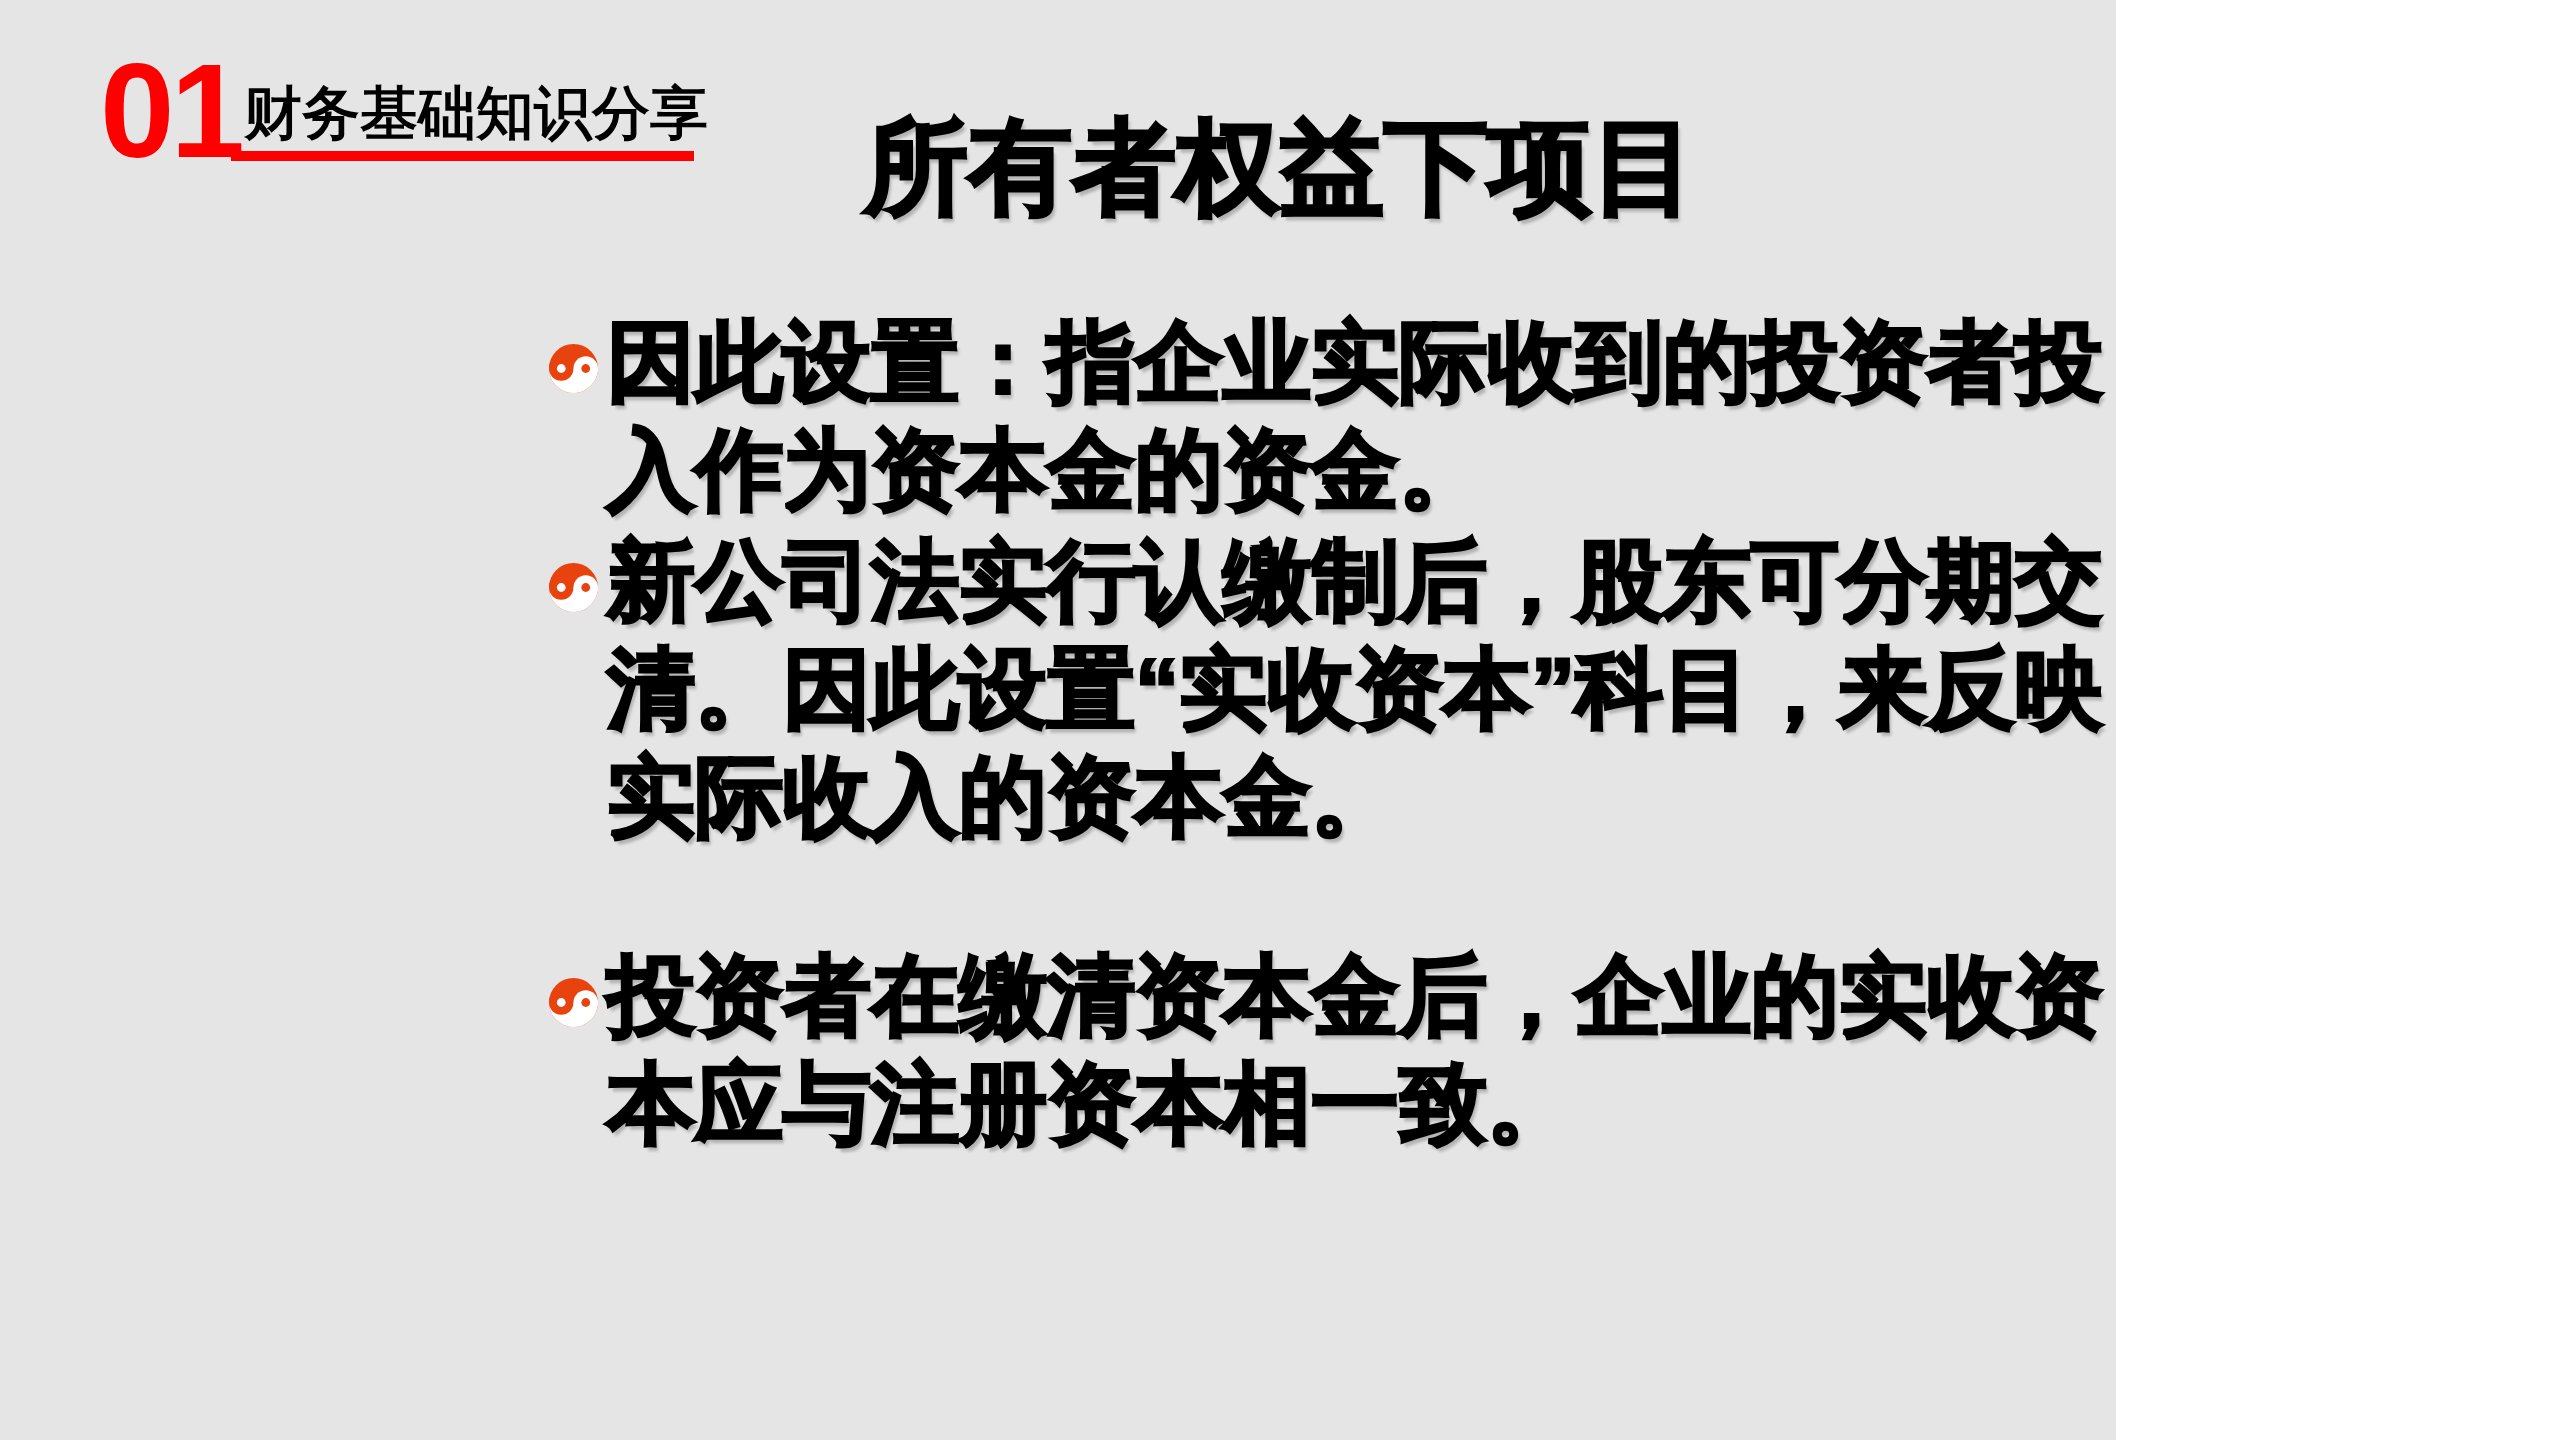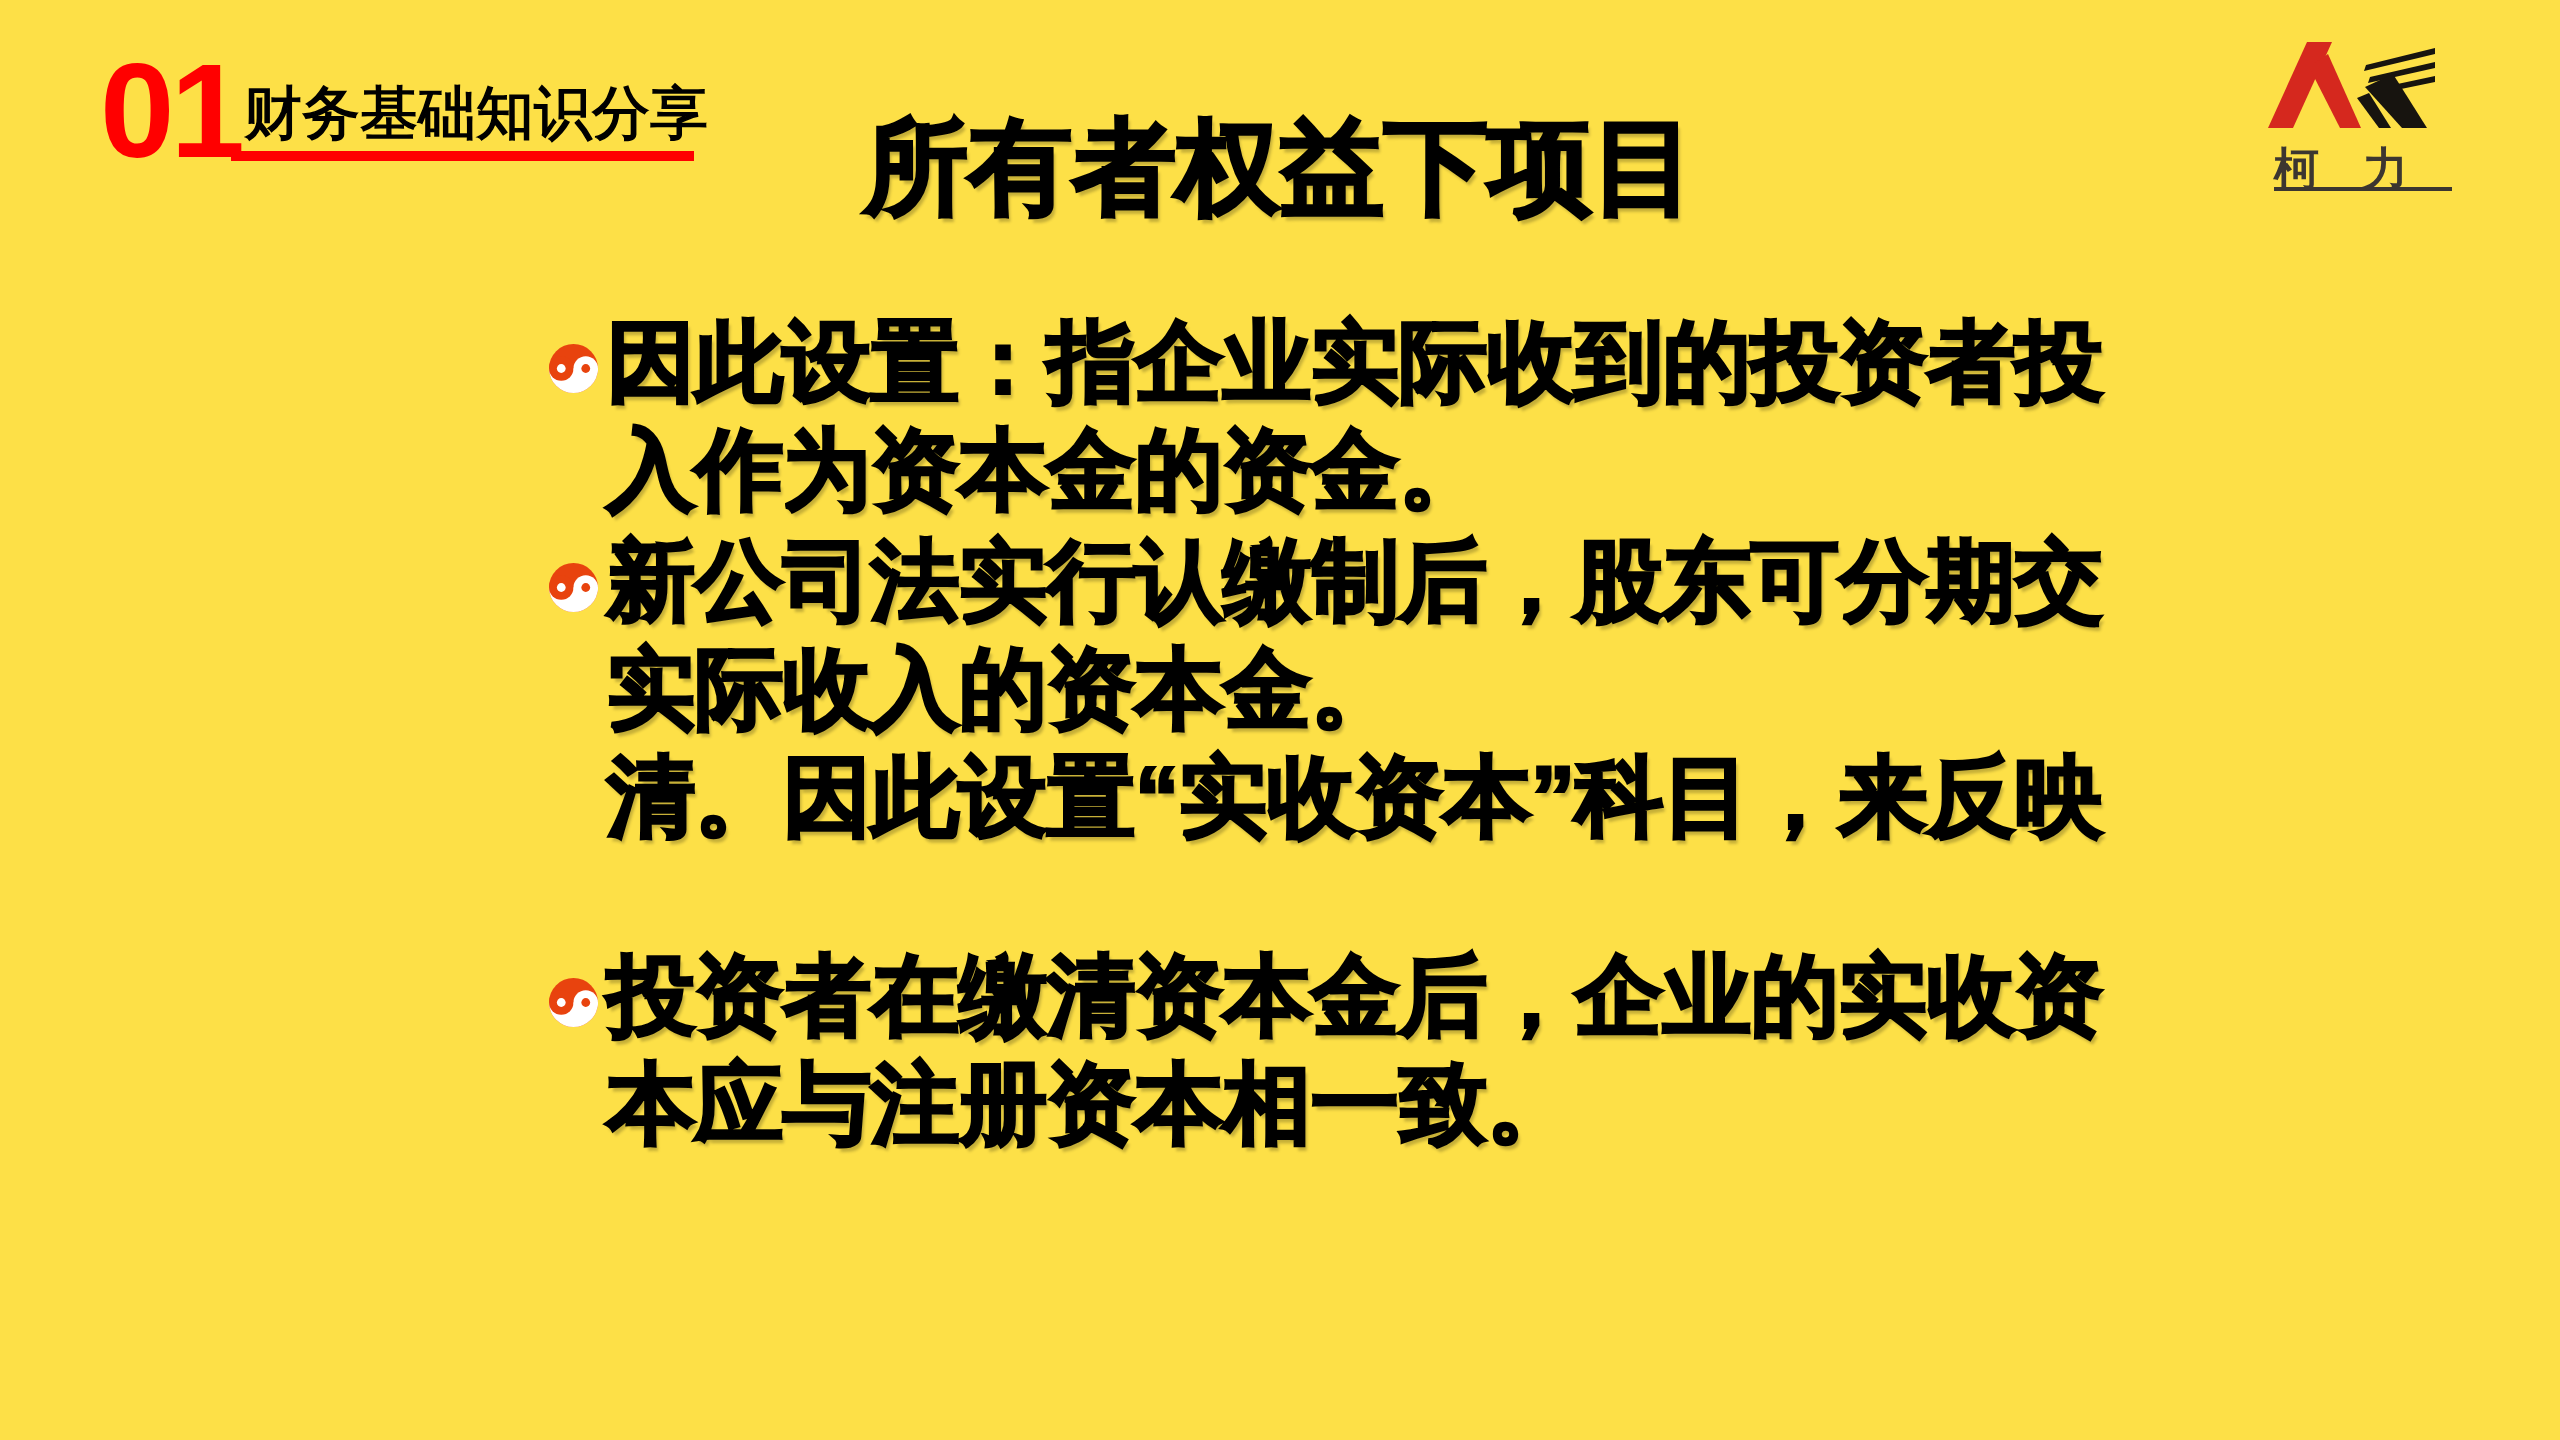--- a/index.html
+++ b/index.html
@@ -1,19 +1,19 @@
 <!DOCTYPE html>
 <html style="--accent_red: #ff0000; --taiji_red: #e8430e; --logo_red: #d5281e; --logo_black: #17140f; --logo_text_color: #3c3630; --text_black: #000000;"><head>
 <meta charset="utf-8">
 <style>
   html,body{margin:0;padding:0;background:#fff;}
   .slide{
     position:relative;
-    width:2560px;height:1440px;
-    background:#fde047;
+    width:2116px;height:1440px;
+    background:#e5e5e5;
     overflow:hidden;
     font-family:"Liberation Sans","DejaVu Sans",sans-serif;
   }
   
   .sec-num{
     position:absolute;left:100px;top:44px;
     font-size:134px;line-height:1;font-weight:700;
     color:var(--accent_red,#ff0000);
     letter-spacing:-4px;
   }
@@ -118,22 +118,22 @@
     <div class="bullet b2">
       <svg class="taiji" viewBox="0 0 100 100">
         <circle class="tj-red" cx="50" cy="50" r="50"></circle>
         <path class="tj-white" d="M0,50 A50,50 0 0,0 100,50 Z"></path>
         <circle class="tj-red" cx="25" cy="50" r="25"></circle>
         <circle class="tj-white" cx="75" cy="50" r="25"></circle>
         <circle class="tj-white" cx="25" cy="50" r="9"></circle>
         <circle class="tj-red" cx="75" cy="50" r="9"></circle>
       </svg>
       <div class="bullet-line">新公司法实行认缴制后，股东可分期交</div>
+      <div class="bullet-line">清。因此设置“实收资本”科目，来反映</div>
       <div class="bullet-line">实际收入的资本金。</div>
-      <div class="bullet-line">清。因此设置“实收资本”科目，来反映</div>
     </div>
 
     <div class="bullet b3">
       <svg class="taiji" viewBox="0 0 100 100">
         <circle class="tj-red" cx="50" cy="50" r="50"></circle>
         <path class="tj-white" d="M0,50 A50,50 0 0,0 100,50 Z"></path>
         <circle class="tj-red" cx="25" cy="50" r="25"></circle>
         <circle class="tj-white" cx="75" cy="50" r="25"></circle>
         <circle class="tj-white" cx="25" cy="50" r="9"></circle>
         <circle class="tj-red" cx="75" cy="50" r="9"></circle>

